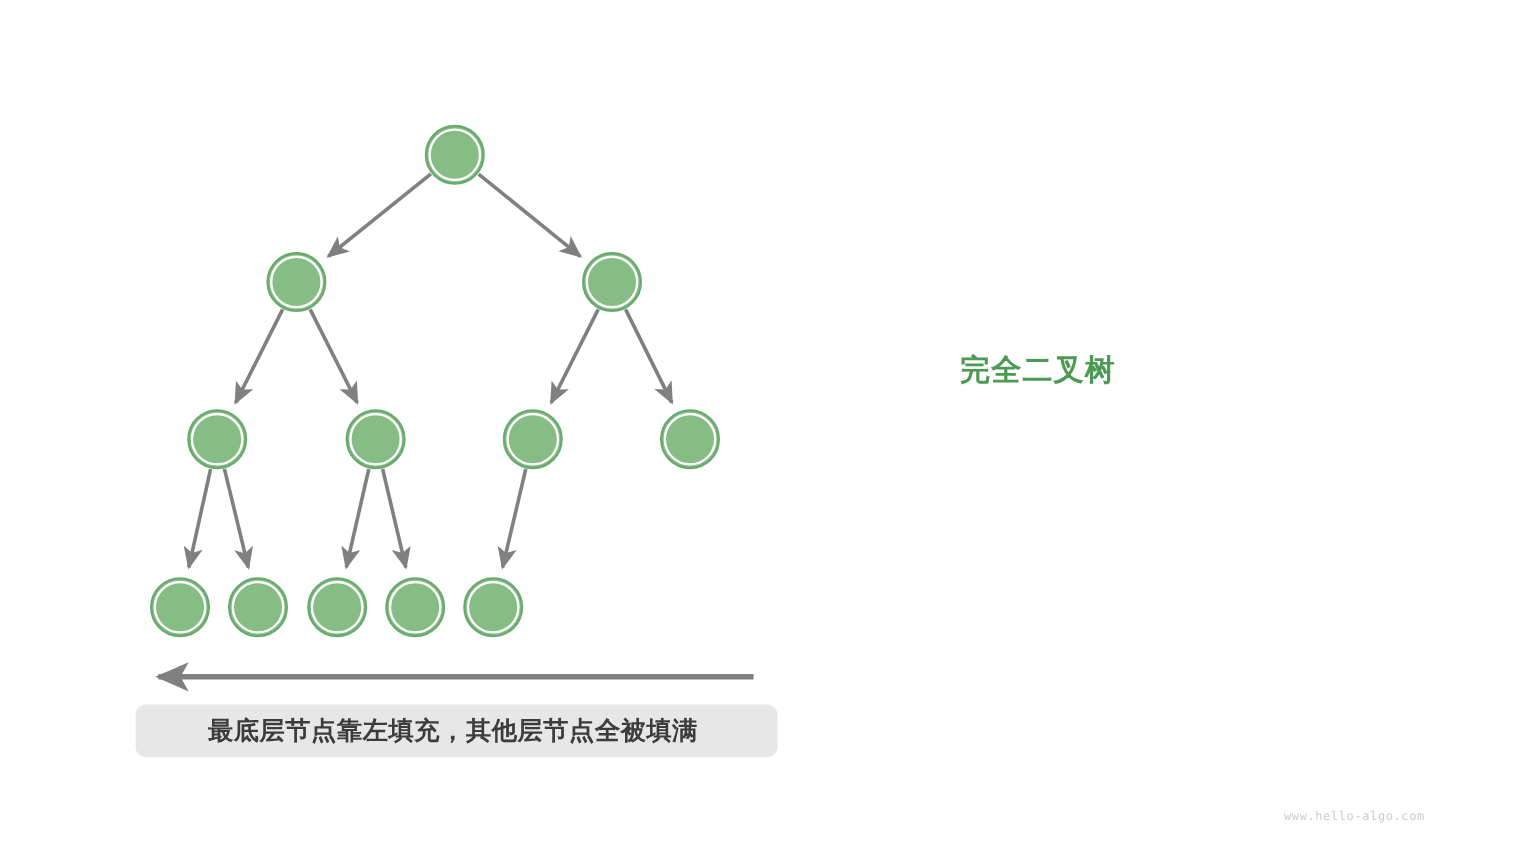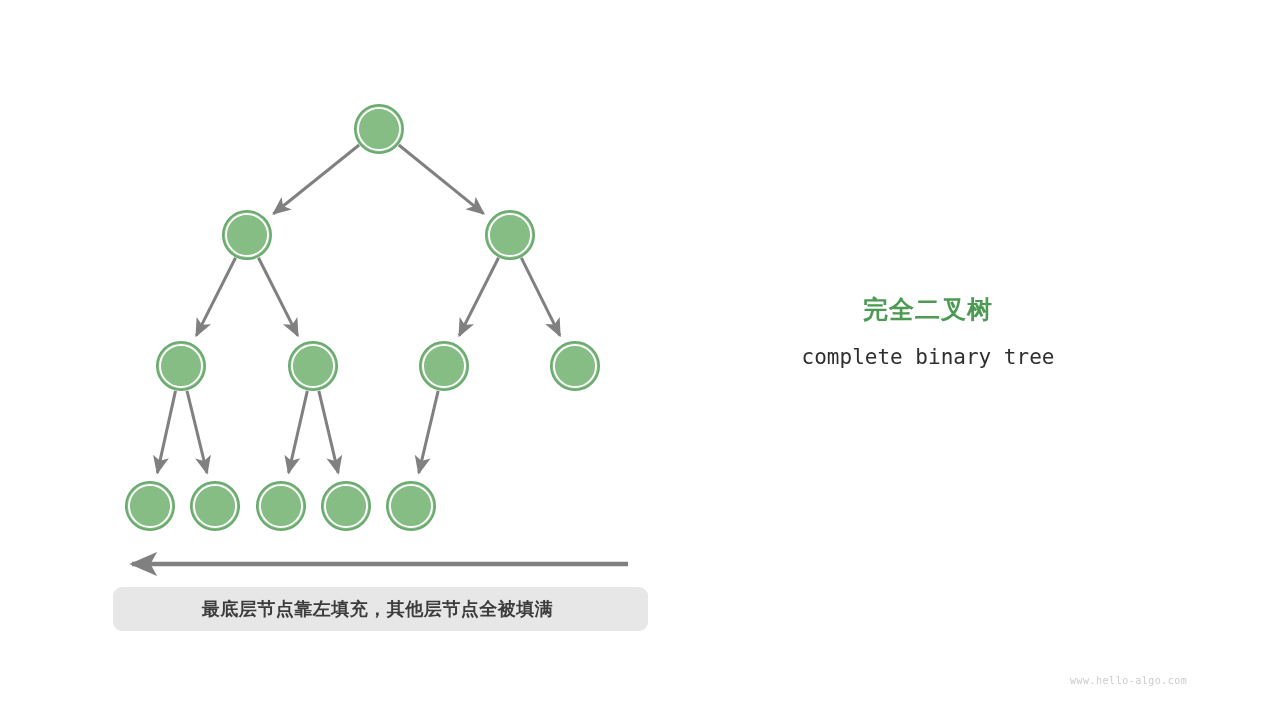--- a/index.html
+++ b/index.html
@@ -15,24 +15,24 @@
     font-family: "Liberation Sans", sans-serif;
   }
   #figure {
     position: absolute;
     left: 0; top: 0;
     width: 1280px;
     height: 720px;
   }
   .legend {
     position: absolute;
-    left: 749px;
+    left: 800px;
     top: 292px;
     width: 358px;
-    text-align: center;
+    text-align: left;
   }
   .legend-title {
     font-family: "Liberation Sans", sans-serif;
     font-size: 25px;
     font-weight: bold;
     color: #4c9a53;
     letter-spacing: 1px;
     line-height: 34px;
     white-space: nowrap;
   }
@@ -56,21 +56,21 @@
   .caption-text {
     position: absolute;
     left: 113px;
     top: 587px;
     width: 529px;
     height: 44px;
     display: flex;
     align-items: center;
     justify-content: center;
     font-family: "Liberation Sans", sans-serif;
-    font-size: 18px;
+    font-size: 21px;
     font-weight: bold;
     color: #3c3c3c;
     letter-spacing: 0.5px;
     white-space: nowrap;
   }
   .watermark {
     position: absolute;
     left: 1070px;
     top: 675px;
     font-family: "DejaVu Sans Mono", "Liberation Mono", monospace;
@@ -170,16 +170,15 @@
     </g>
 
   <line id="fill-arrow" stroke="#808080" stroke-width="4.5" marker-end="url(#arrowhead-big)" x1="628" y1="564" x2="132" y2="564"></line>
 </svg>
 
 <div class="caption-box"></div>
 <div class="caption-text">最底层节点靠左填充，其他层节点全被填满</div>
 
 <div class="legend">
   <div class="legend-title">完全二叉树</div>
-  <div class="legend-sub">complete binary tree</div>
 </div>
 
 <div class="watermark">www.hello-algo.com</div>
 
 </body></html>

